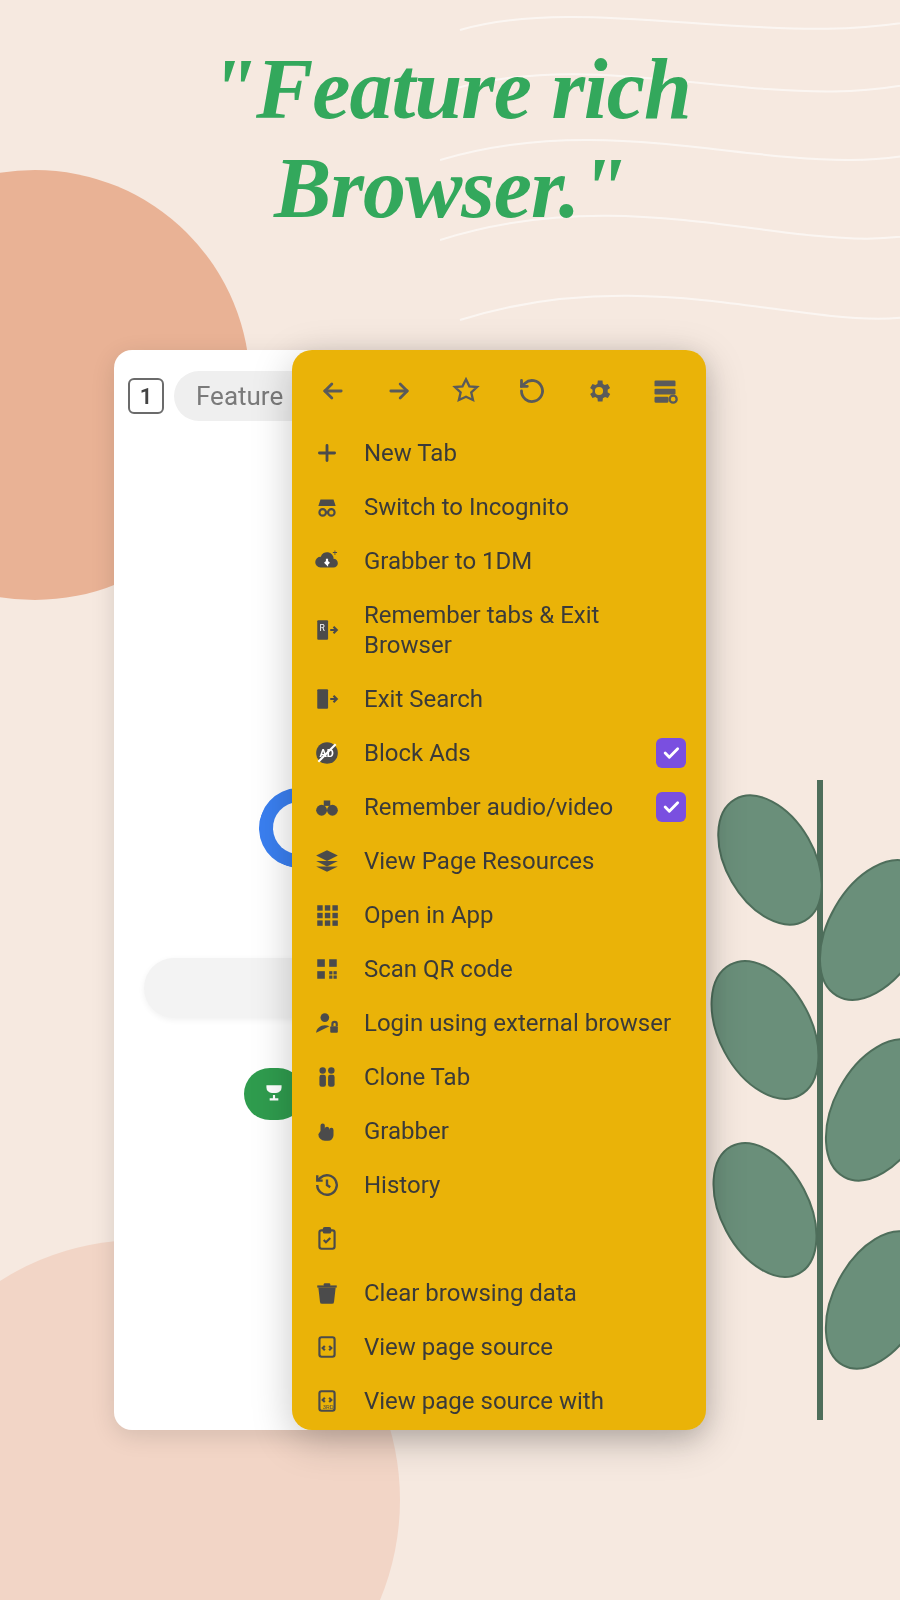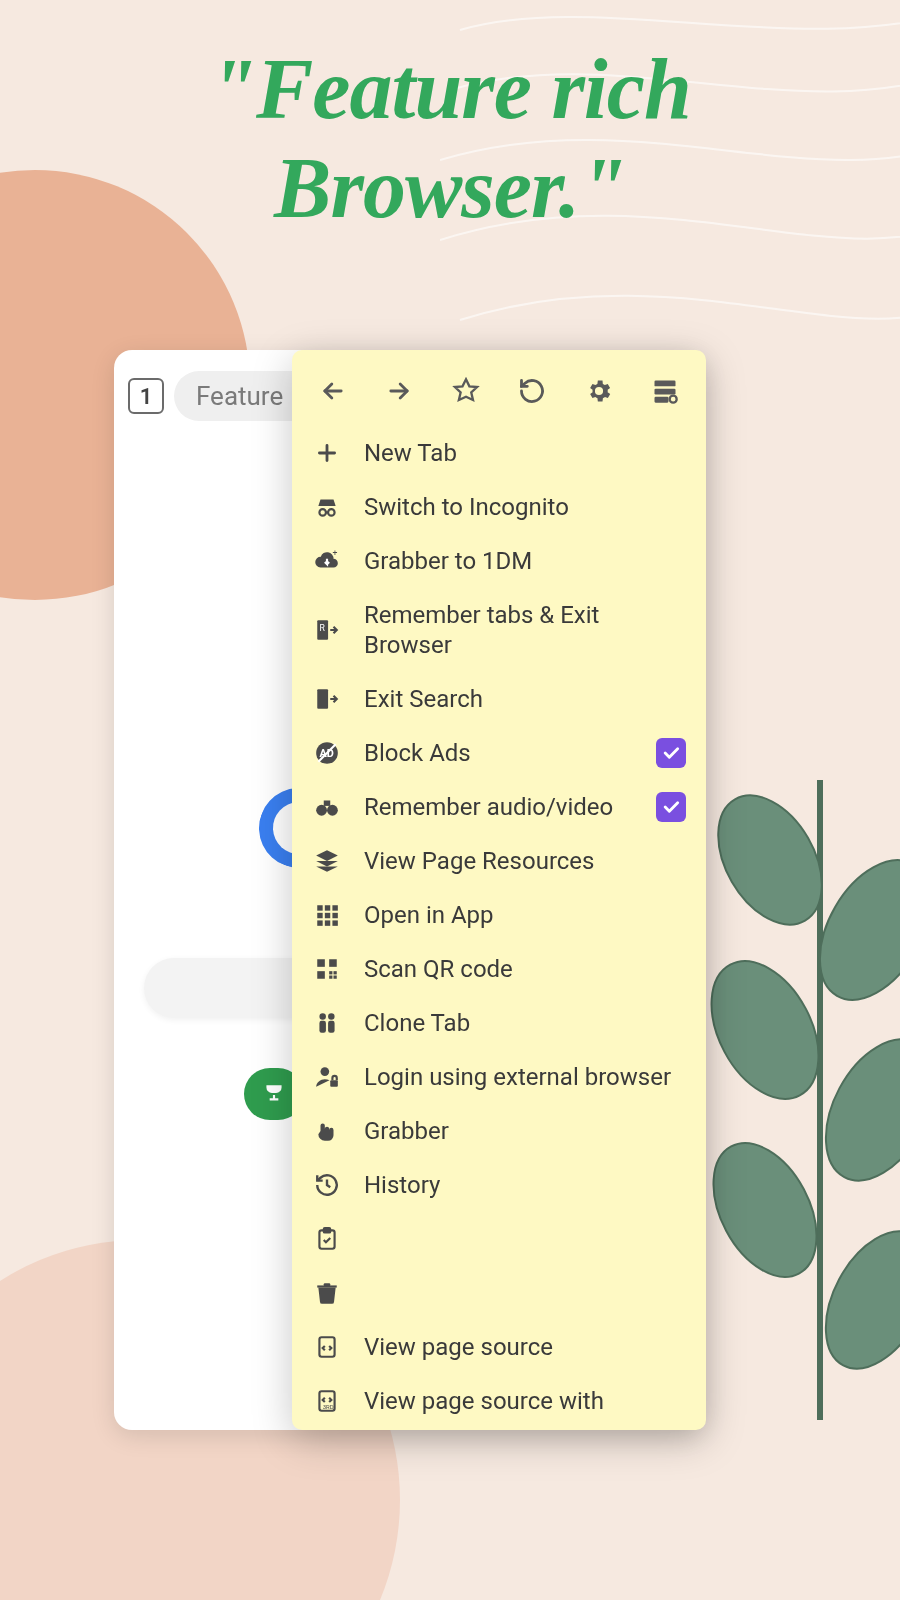--- a/index.html
+++ b/index.html
@@ -73,22 +73,22 @@
     position:absolute; left:130px; top:640px; width:60px; height:52px;
     background:#2f9c4e; border-radius:30px;
     display:flex; align-items:center; justify-content:center; color:#fff; font-size:26px;
   }
 
   
   .menu {
     position:absolute;
     left:178px; top:0px;
     width:414px; height:1080px;
-    background:#fef9c3;
-    border-radius:10px;
+    background:#eab308;
+    border-radius:20px;
     box-shadow: 0 10px 40px rgba(0,0,0,.22);
     overflow:hidden;
     padding-bottom:10px;
   }
   .menu-top {
     display:flex; justify-content:space-between; align-items:center;
     padding: 18px 18px 8px 18px;
   }
   .icon-btn {
     width:46px; height:46px; display:flex; align-items:center; justify-content:center;
@@ -333,44 +333,44 @@
               <rect x="14" y="18" width="3" height="3"></rect>
               <rect x="18" y="14" width="3" height="3"></rect>
             </svg>
           </span>
         <span class="mi-label">Scan QR code</span>
       </div>
 
       <div class="menu-item">
         <span class="mi-icon">
             <svg viewBox="0 0 24 24" fill="currentColor">
+              <circle cx="10" cy="7" r="4"></circle>
+              <path d="M2 21c0-4 4-7 8-7 1.6 0 3 .4 4.3 1"></path>
+              <rect x="15" y="15" width="7" height="6" rx="1"></rect>
+              <path d="M17 15v-2a2 2 0 0 1 4 0v2" fill="none" stroke="currentColor" stroke-width="2"></path>
+            </svg>
+          </span>
+        <span class="mi-label">Login using external browser</span>
+      </div>
+
+      <div class="menu-item">
+        <span class="mi-icon">
+            <svg viewBox="0 0 24 24" fill="currentColor">
               <circle cx="8" cy="6" r="3"></circle>
               <circle cx="16" cy="6" r="3"></circle>
               <rect x="5" y="10" width="6" height="11" rx="2"></rect>
               <rect x="13" y="10" width="6" height="11" rx="2"></rect>
             </svg>
           </span>
         <span class="mi-label">Clone Tab</span>
       </div>
 
       <div class="menu-item">
         <span class="mi-icon">
             <svg viewBox="0 0 24 24" fill="currentColor">
-              <circle cx="10" cy="7" r="4"></circle>
-              <path d="M2 21c0-4 4-7 8-7 1.6 0 3 .4 4.3 1"></path>
-              <rect x="15" y="15" width="7" height="6" rx="1"></rect>
-              <path d="M17 15v-2a2 2 0 0 1 4 0v2" fill="none" stroke="currentColor" stroke-width="2"></path>
-            </svg>
-          </span>
-        <span class="mi-label">Login using external browser</span>
-      </div>
-
-      <div class="menu-item">
-        <span class="mi-icon">
-            <svg viewBox="0 0 24 24" fill="currentColor">
               <path d="M6 12V7a2 2 0 0 1 4 0v3a2 2 0 0 1 4 0v1a2 2 0 0 1 4 0v5a5 5 0 0 1-5 5H10a6 6 0 0 1-6-6l2-3z"></path>
             </svg>
           </span>
         <span class="mi-label">Grabber</span>
       </div>
 
       <div class="menu-item">
         <span class="mi-icon">
             <svg viewBox="0 0 24 24" fill="none" stroke="currentColor" stroke-width="2.2">
               <path d="M3 12a9 9 0 1 0 3-6.7L3 8"></path>
@@ -392,20 +392,21 @@
       </div>
 
       <div class="menu-item">
         <span class="mi-icon">
             <svg viewBox="0 0 24 24" fill="currentColor">
               <path d="M4 7h16l-1.5 13a2 2 0 0 1-2 2h-9a2 2 0 0 1-2-2L4 7z"></path>
               <rect x="9" y="3" width="6" height="3" rx="1"></rect>
               <rect x="3" y="5" width="18" height="2"></rect>
             </svg>
           </span>
+        <span class="mi-label">Clear browsing data</span>
       </div>
 
       <div class="menu-item">
         <span class="mi-icon">
             <svg viewBox="0 0 24 24" fill="none" stroke="currentColor" stroke-width="2">
               <rect x="5" y="3" width="14" height="18" rx="2"></rect>
               <path d="M10 11l-2 2 2 2M14 11l2 2-2 2"></path>
             </svg>
           </span>
         <span class="mi-label">View page source</span>

